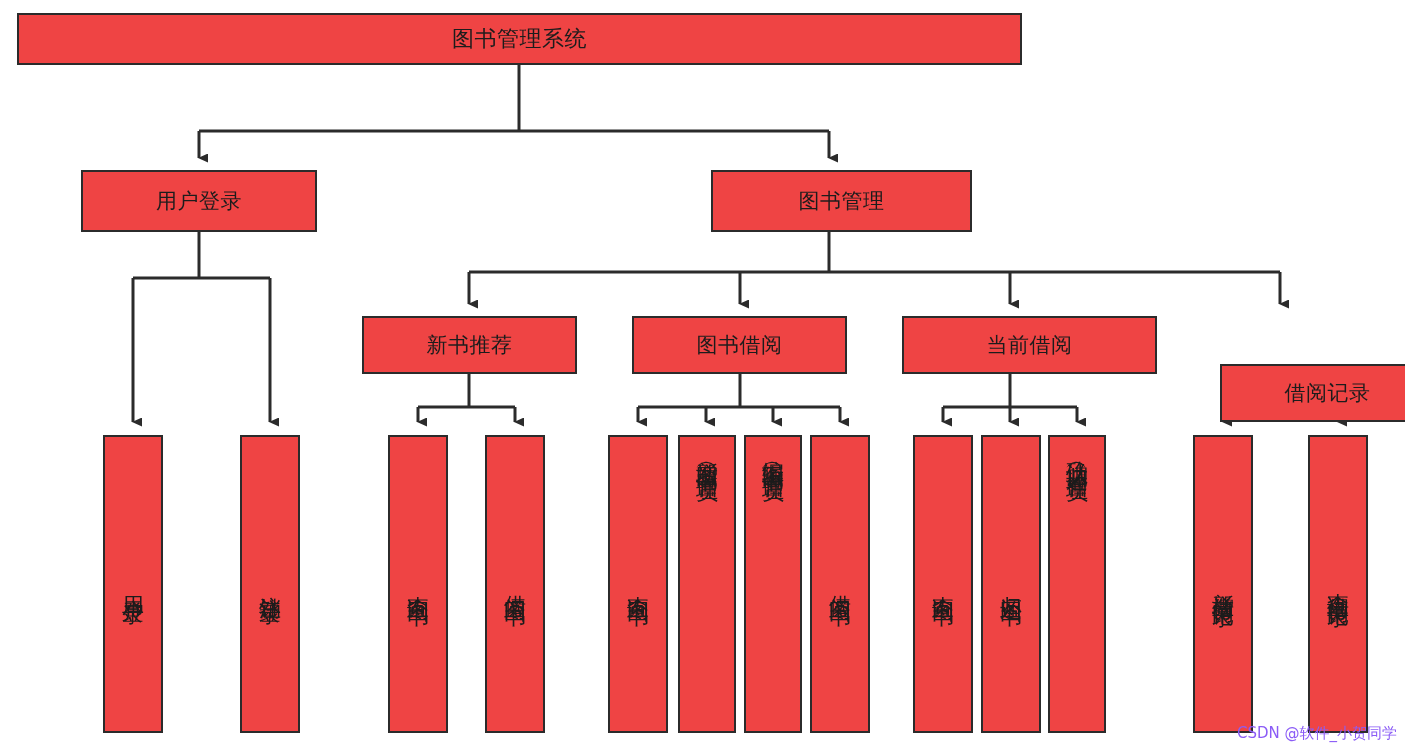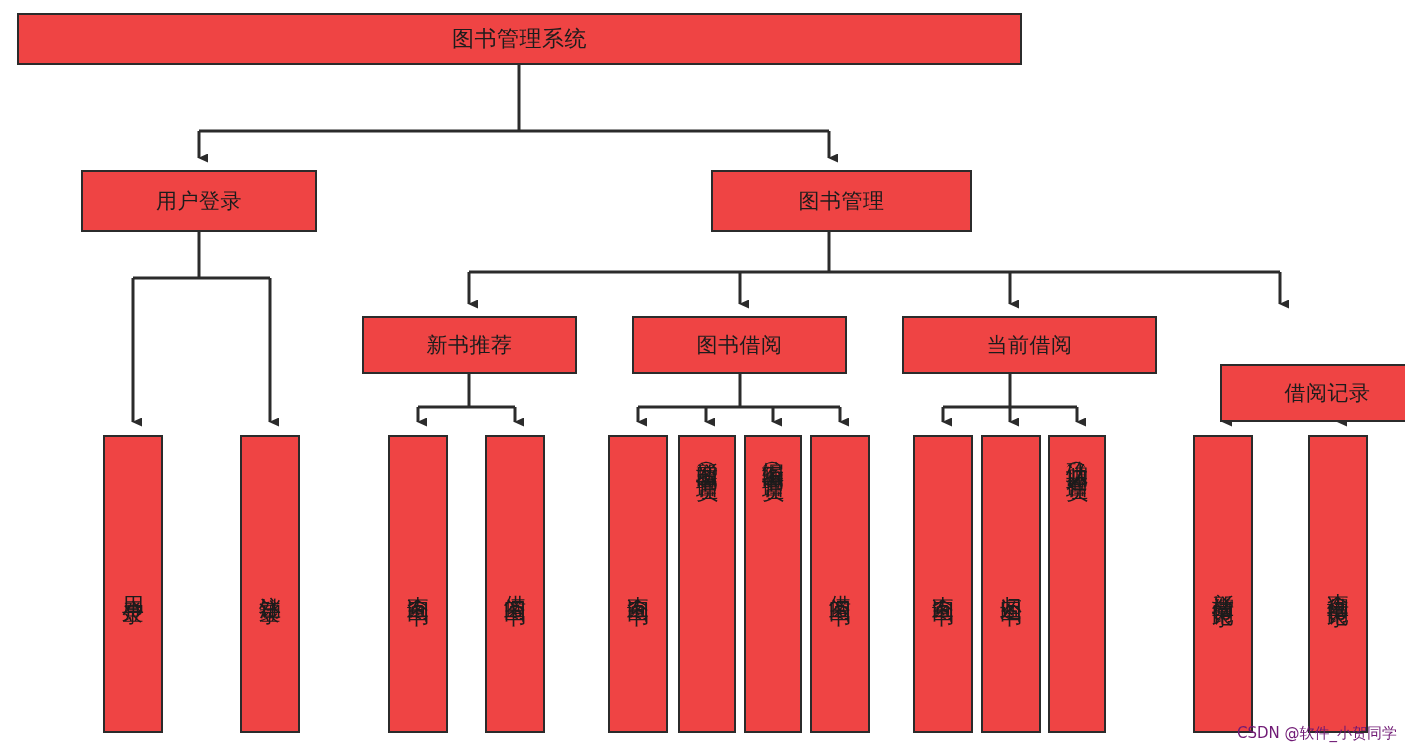--- a/index.html
+++ b/index.html
@@ -66,21 +66,21 @@
   }
   .node.vert.short {
     align-items: center;
     padding-top: 0;
   }
   #watermark {
     position: absolute;
     right: 8px;
     bottom: 4px;
     font-size: 15px;
-    color: #701a75;
+    color: #8b5cf6;
     white-space: nowrap;
     font-family: "DejaVu Sans", "Liberation Sans", sans-serif;
   }
 </style>
 </head>
 <body>
 
 <div id="diagram-root">
 
   <svg class="connectors" viewBox="0 0 1405 747" xmlns="http://www.w3.org/2000/svg">

